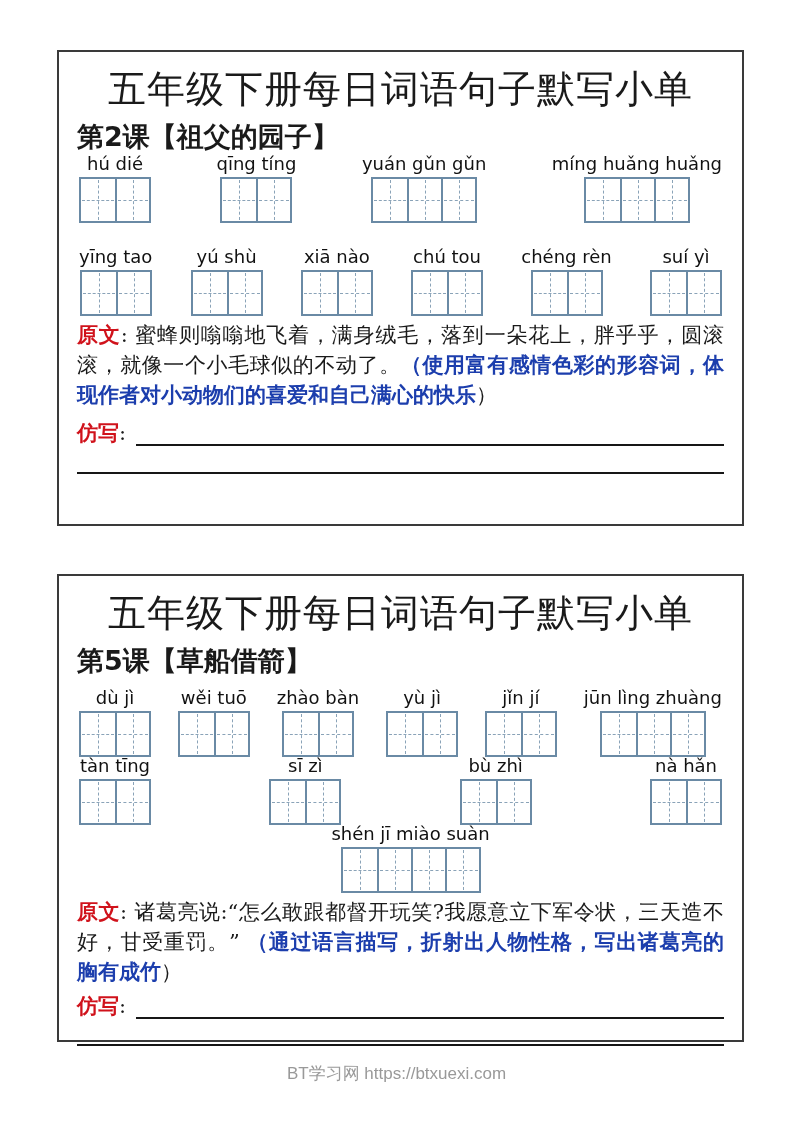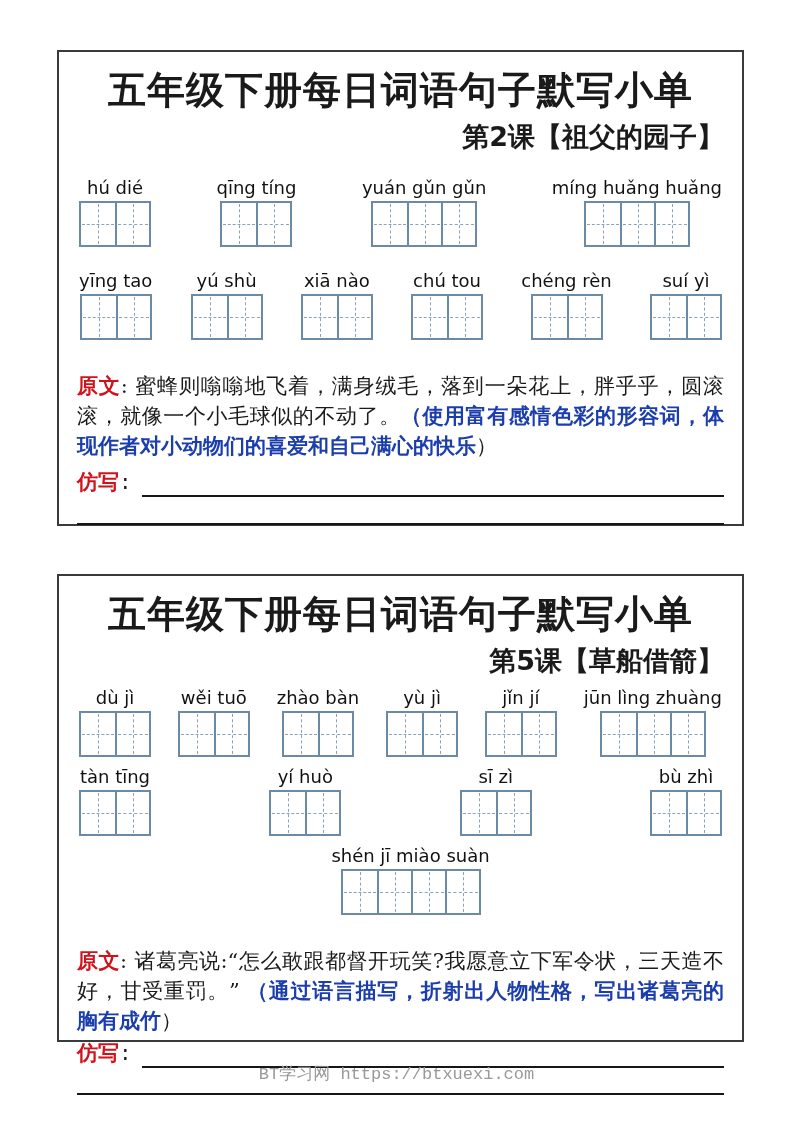--- a/index.html
+++ b/index.html
@@ -18,63 +18,63 @@
     font-family:"DejaVu Serif","Liberation Serif",serif;color:var(--ink);
   }
   .card{
     position:absolute;left:57px;width:687px;
     border:2px solid var(--card-border);background:#fff;
     padding:14px 18px 0 18px;
   }
   .card-a{top:50px;height:476px;}
   .card-b{top:574px;height:468px;}
   .card-title{
-    text-align:center;font-weight:bold;font-size:38px;line-height:1.25;
+    text-align:center;font-weight:normal;font-size:38px;line-height:1.25;
     letter-spacing:1px;font-family:"DejaVu Serif","Liberation Serif",serif;
   }
   .card-subtitle{
-    text-align:right;font-weight:bold;font-size:27px;margin-top:5px;
+    text-align:left;font-weight:bold;font-size:27px;margin-top:5px;
     font-family:"DejaVu Sans","Liberation Sans",sans-serif;
   }
-  .word-rows{display:flex;flex-direction:column;margin-top:24px;}
+  .word-rows{display:flex;flex-direction:column;margin-top:0;}
   .card-a .word-rows{gap:25px;}
-  .card-b .word-rows{gap:11px;margin-top:10px;}
+  .card-b .word-rows{margin-top:10px;}
   .word-row{display:flex;justify-content:space-between;align-items:flex-end;padding:0 2px;}
   .word-row.single{justify-content:center;padding-left:22px;}
   .word{display:flex;flex-direction:column;align-items:center;}
   .pinyin{
     font-family:"DejaVu Sans","Liberation Sans",sans-serif;
     font-size:18px;line-height:1;margin-bottom:4px;white-space:nowrap;color:#111;
   }
   .grid{display:flex;border:2px solid var(--grid-line);background:#fff;}
   .cell{width:34px;height:42px;position:relative;}
   .cell + .cell{border-left:2px solid var(--grid-line);}
   .cell::before{
     content:"";position:absolute;top:1px;bottom:1px;left:50%;
     border-left:1px dashed var(--grid-dash);
   }
   .cell::after{
     content:"";position:absolute;left:1px;right:1px;top:50%;
     border-top:1px dashed var(--grid-dash);
   }
   .original{
-    font-size:21px;line-height:30px;text-align:justify;margin-top:31px;
+    font-size:21px;line-height:30px;text-align:justify;margin-top:4px;
   }
   .card-b .original{}
   .label-red{color:var(--accent-red);font-weight:bold;}
   .blue-note{color:var(--annotation-blue);font-weight:bold;}
   .imitate-row{display:flex;align-items:flex-end;margin-top:10px;}
   .card-b .imitate-row{margin-top:6px;}
-  .imitate-label{font-size:21px;line-height:26px;white-space:nowrap;font-family:Liberation Mono, monospace;}
+  .imitate-label{font-size:21px;line-height:26px;white-space:nowrap;}
   .write-line{flex:1;margin-left:10px;border-bottom:2px solid #161616;height:22px;}
   .write-line-full{border-bottom:2px solid #161616;height:0;margin-top:26px;}
   .card-b .write-line-full{margin-top:25px;}
   .footer{
     position:absolute;top:1062px;left:0;width:793px;text-align:center;
-    font-family:Liberation Mono, monospace;
+    font-family:Liberation Sans, sans-serif;
     font-size:17px;color:var(--footer-gray);
   }
 </style>
 </head>
 <body>
 
 <section class="card card-a">
   <h1 class="card-title">五年级下册每日词语句子默写小单</h1>
   <h2 class="card-subtitle">第2课【祖父的园子】</h2>
   <div class="word-rows">
@@ -214,35 +214,35 @@
       </div>
       <div class="word-row">
         <div class="word">
           <div class="pinyin">tàn tīng</div>
           <div class="grid">
             <div class="cell"></div>
             <div class="cell"></div>
           </div>
         </div>
         <div class="word">
-          <div class="pinyin">yí huò</div>
-          <div class="grid">
-            <div class="cell"></div>
-            <div class="cell"></div>
-          </div>
-        </div>
-        <div class="word">
           <div class="pinyin">sī zì</div>
           <div class="grid">
             <div class="cell"></div>
             <div class="cell"></div>
           </div>
         </div>
         <div class="word">
           <div class="pinyin">bù zhì</div>
+          <div class="grid">
+            <div class="cell"></div>
+            <div class="cell"></div>
+          </div>
+        </div>
+        <div class="word">
+          <div class="pinyin">nà hǎn</div>
           <div class="grid">
             <div class="cell"></div>
             <div class="cell"></div>
           </div>
         </div>
       </div>
       <div class="word-row single">
         <div class="word">
           <div class="pinyin">shén jī miào suàn</div>
           <div class="grid">

